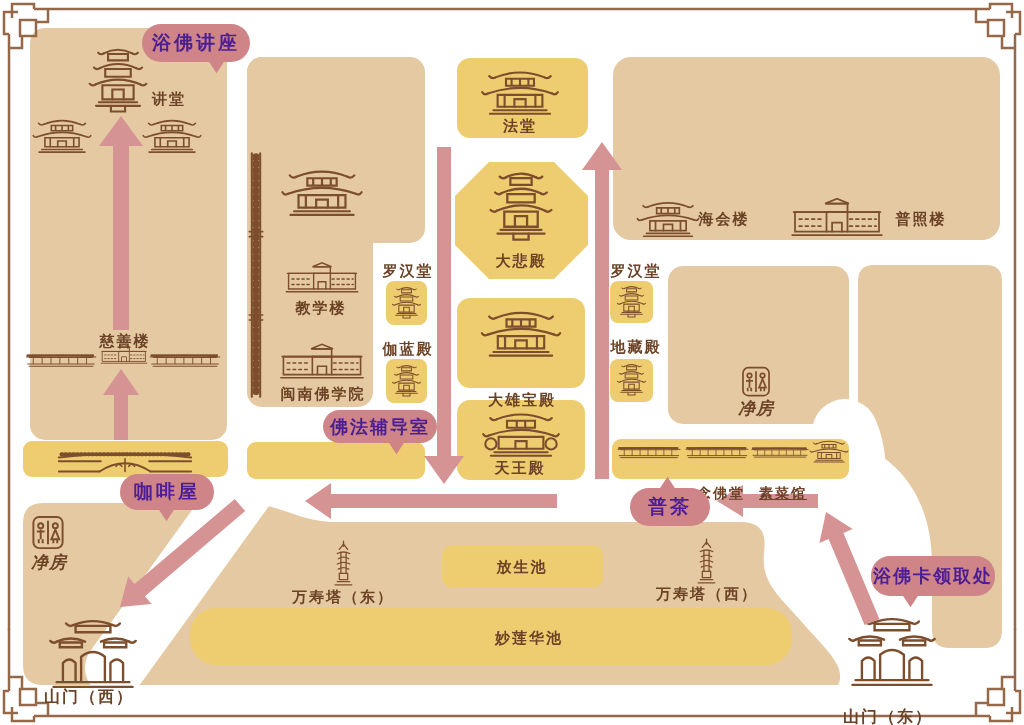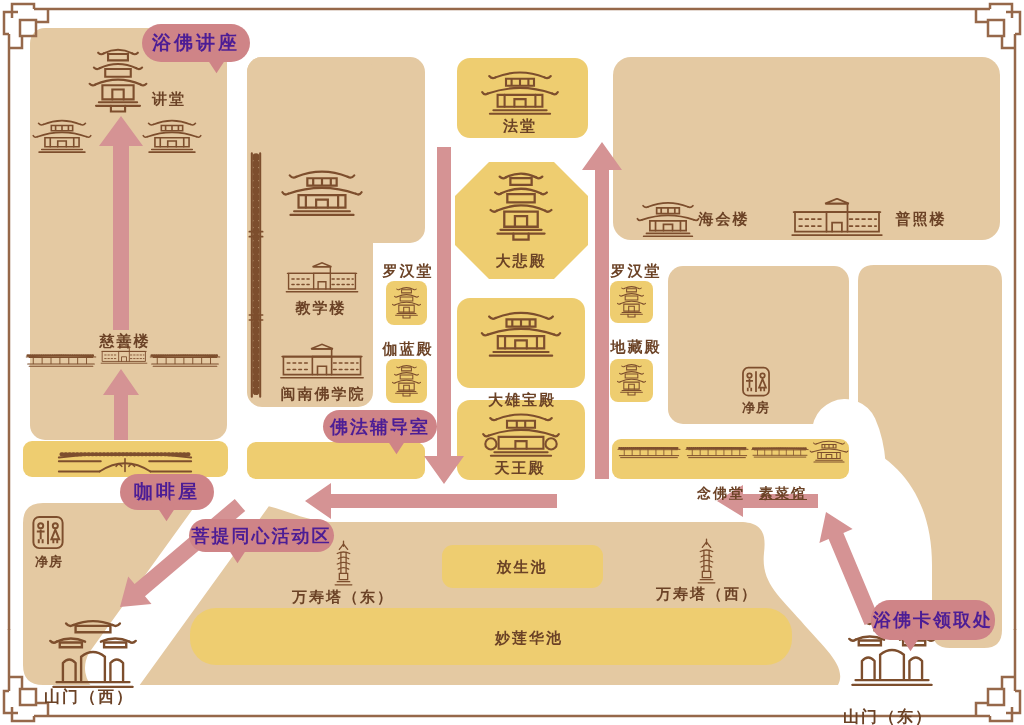--- a/index.html
+++ b/index.html
@@ -5,21 +5,21 @@
   :root{
     --tan:#e4c9a2; --yellow:#eecd70; --pink:#cf8487; --arrow:#d59394;
     --line:#7d4e2d; --label:#6b4226; --frame:#96684a; --white:#ffffff;
   }
   html,body{margin:0;padding:0;background:#fff;}
   .stage{position:relative;width:1024px;height:725px;background:var(--white);overflow:hidden;
          font-family:"Liberation Serif", serif;}
   .stage svg{position:absolute;left:0;top:0;}
   .lbl{position:absolute;transform:translate(-50%,-50%);color:var(--label);
        font-weight:700;font-size:15px;letter-spacing:2px;white-space:nowrap;}
-  .lbl.s14{font-size:14px;margin-top:24px;} .lbl.s13{font-size:13px;letter-spacing:1px;} .lbl.s16{font-size:16px;}
+  .lbl.s14{font-size:14px;margin-top:24px;} .lbl.s13{font-size:17px;letter-spacing:1px;font-style:italic;} .lbl.s16{font-size:16px;}
   .bubble{position:absolute;background:var(--pink);color:#4c1d95;border-radius:19px;
           display:flex;align-items:center;justify-content:center;
           font-weight:700;font-size:19px;letter-spacing:3px;white-space:nowrap;z-index:6;}
   .bubble:after{content:'';position:absolute;width:15px;height:15px;background:var(--pink);
           transform:rotate(45deg) skew(12deg,12deg);bottom:-6px;left:var(--tx,50%);}
   .bubble.tail-top:after{bottom:auto;top:-6px;}
   .bubble.small{font-size:18px;letter-spacing:2px;}
 </style>
 </head>
 <body>
@@ -267,16 +267,16 @@
 <span class="lbl" style="left:522px;top:567px;">放生池</span>
 <span class="lbl" style="left:529px;top:638px;">妙莲华池</span>
 <span class="lbl" style="left:343px;top:597px;">万寿塔（东）</span>
 <span class="lbl" style="left:707px;top:594px;">万寿塔（西）</span>
 <span class="lbl s16" style="left:89px;top:697px;text-align:right;">山门（西）</span>
 <span class="lbl s16" style="left:888px;top:717px;">山门（东）</span>
 
 <div class="bubble" style="left:142px;top:24px;width:108px;height:38px;--tx:62%;">浴佛讲座</div>
 <div class="bubble small" style="left:323px;top:410px;width:114px;height:33px;--tx:58%;">佛法辅导室</div>
 <div class="bubble" style="left:120px;top:474px;width:94px;height:36px;--tx:42%;">咖啡屋</div>
-<div class="bubble small" style="left:189px;top:519px;width:145px;height:33px;--tx:28%;">菩提同心活动区</div>
-<div class="bubble small" style="left:871px;top:556px;width:124px;height:40px;margin-top:44px;--tx:26%;">浴佛卡领取处</div>
+<div class="bubble tail-top" style="left:630px;top:488px;width:80px;height:38px;--tx:38%;">普茶</div>
+<div class="bubble small" style="left:871px;top:556px;width:124px;height:40px;--tx:26%;">浴佛卡领取处</div>
 
 </div>
 
 </body></html>

